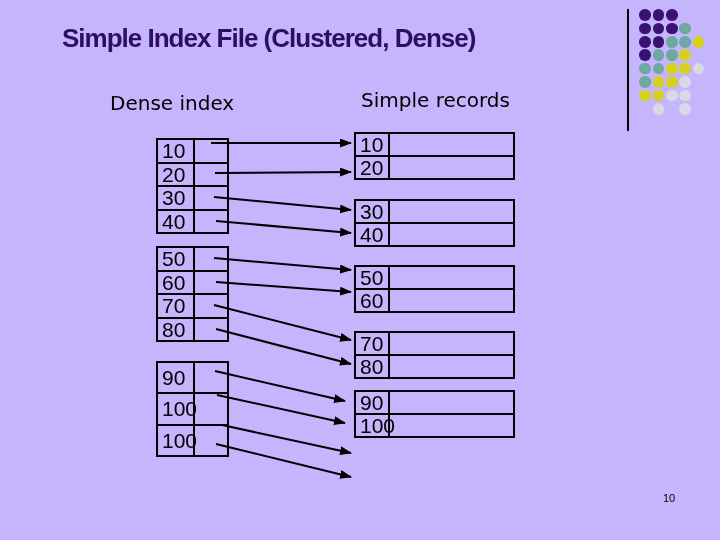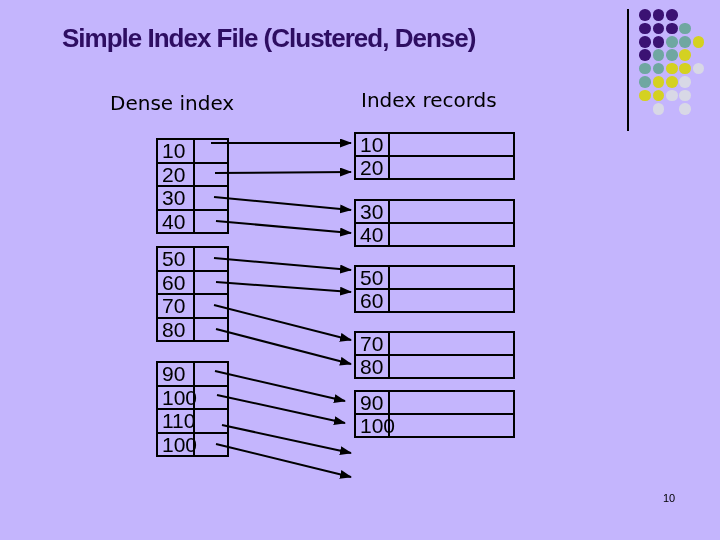--- a/index.html
+++ b/index.html
@@ -95,21 +95,21 @@
     color: var(--text-color, #000);
   }
 </style>
 </head>
 <body>
 
 <div class="slide">
   <div class="title">Simple Index File (Clustered, Dense)</div>
 
   <div class="col-label" id="label-dense">Dense index</div>
-  <div class="col-label" id="label-sorted">Index records</div>
+  <div class="col-label" id="label-sorted">Simple records</div>
 
   <div id="index-blocks">
       <div class="block index" style="left: 156px; top: 138px; width: 73px; height: 96px;">
         <div class="brow">
           <div class="key">10</div>
           <div class="fill"></div>
         </div>
         <div class="brow">
           <div class="key">20</div>
           <div class="fill"></div>
@@ -141,24 +141,20 @@
           <div class="fill"></div>
         </div>
       </div>
       <div class="block index" style="left: 156px; top: 361px; width: 73px; height: 96px;">
         <div class="brow">
           <div class="key">90</div>
           <div class="fill"></div>
         </div>
         <div class="brow">
           <div class="key">100</div>
-          <div class="fill"></div>
-        </div>
-        <div class="brow">
-          <div class="key">110</div>
           <div class="fill"></div>
         </div>
         <div class="brow">
           <div class="key">100</div>
           <div class="fill"></div>
         </div>
       </div>
     </div>
   <div id="record-blocks">
       <div class="block records" style="left: 354px; top: 132px; width: 161px; height: 48px;">

